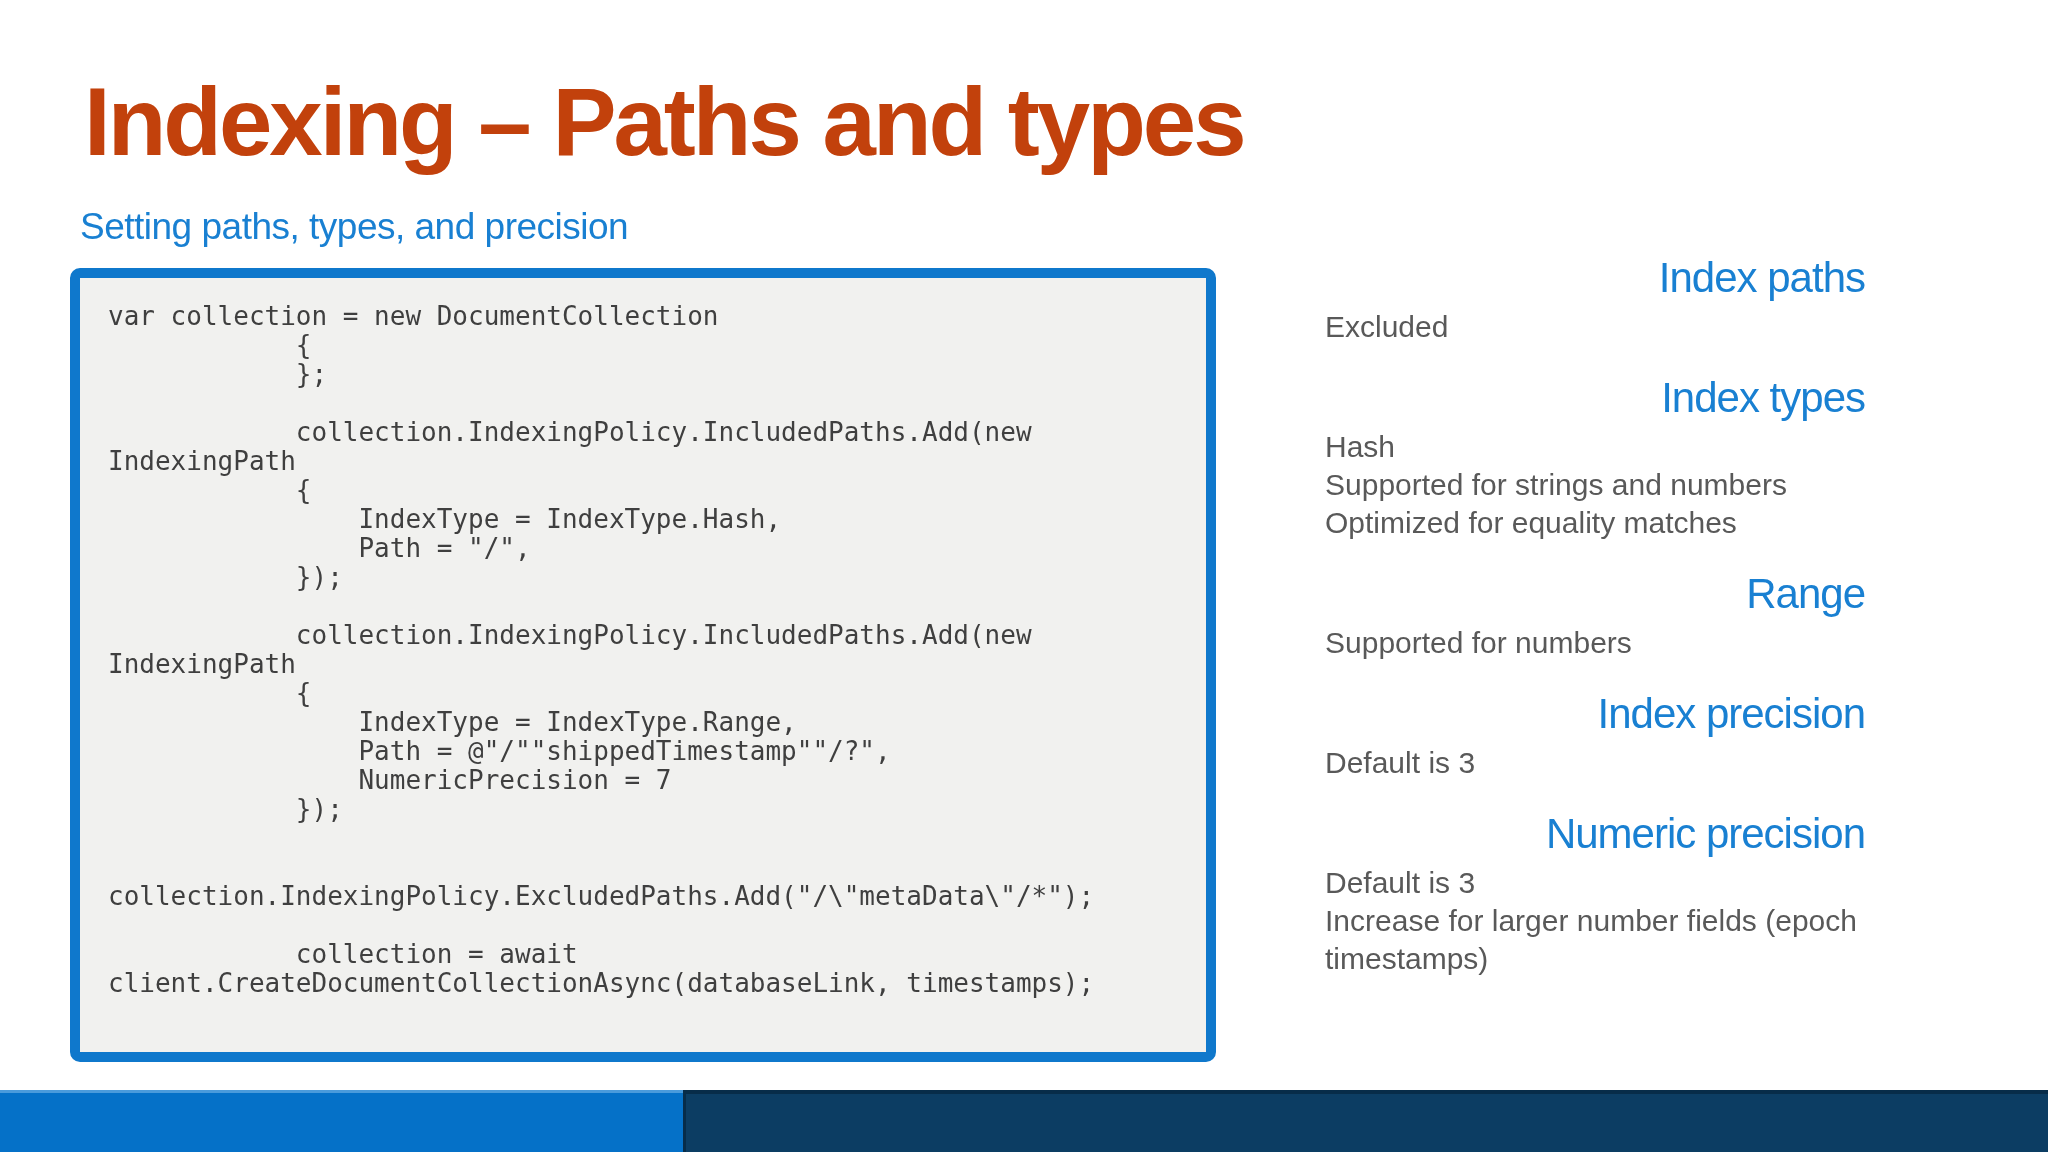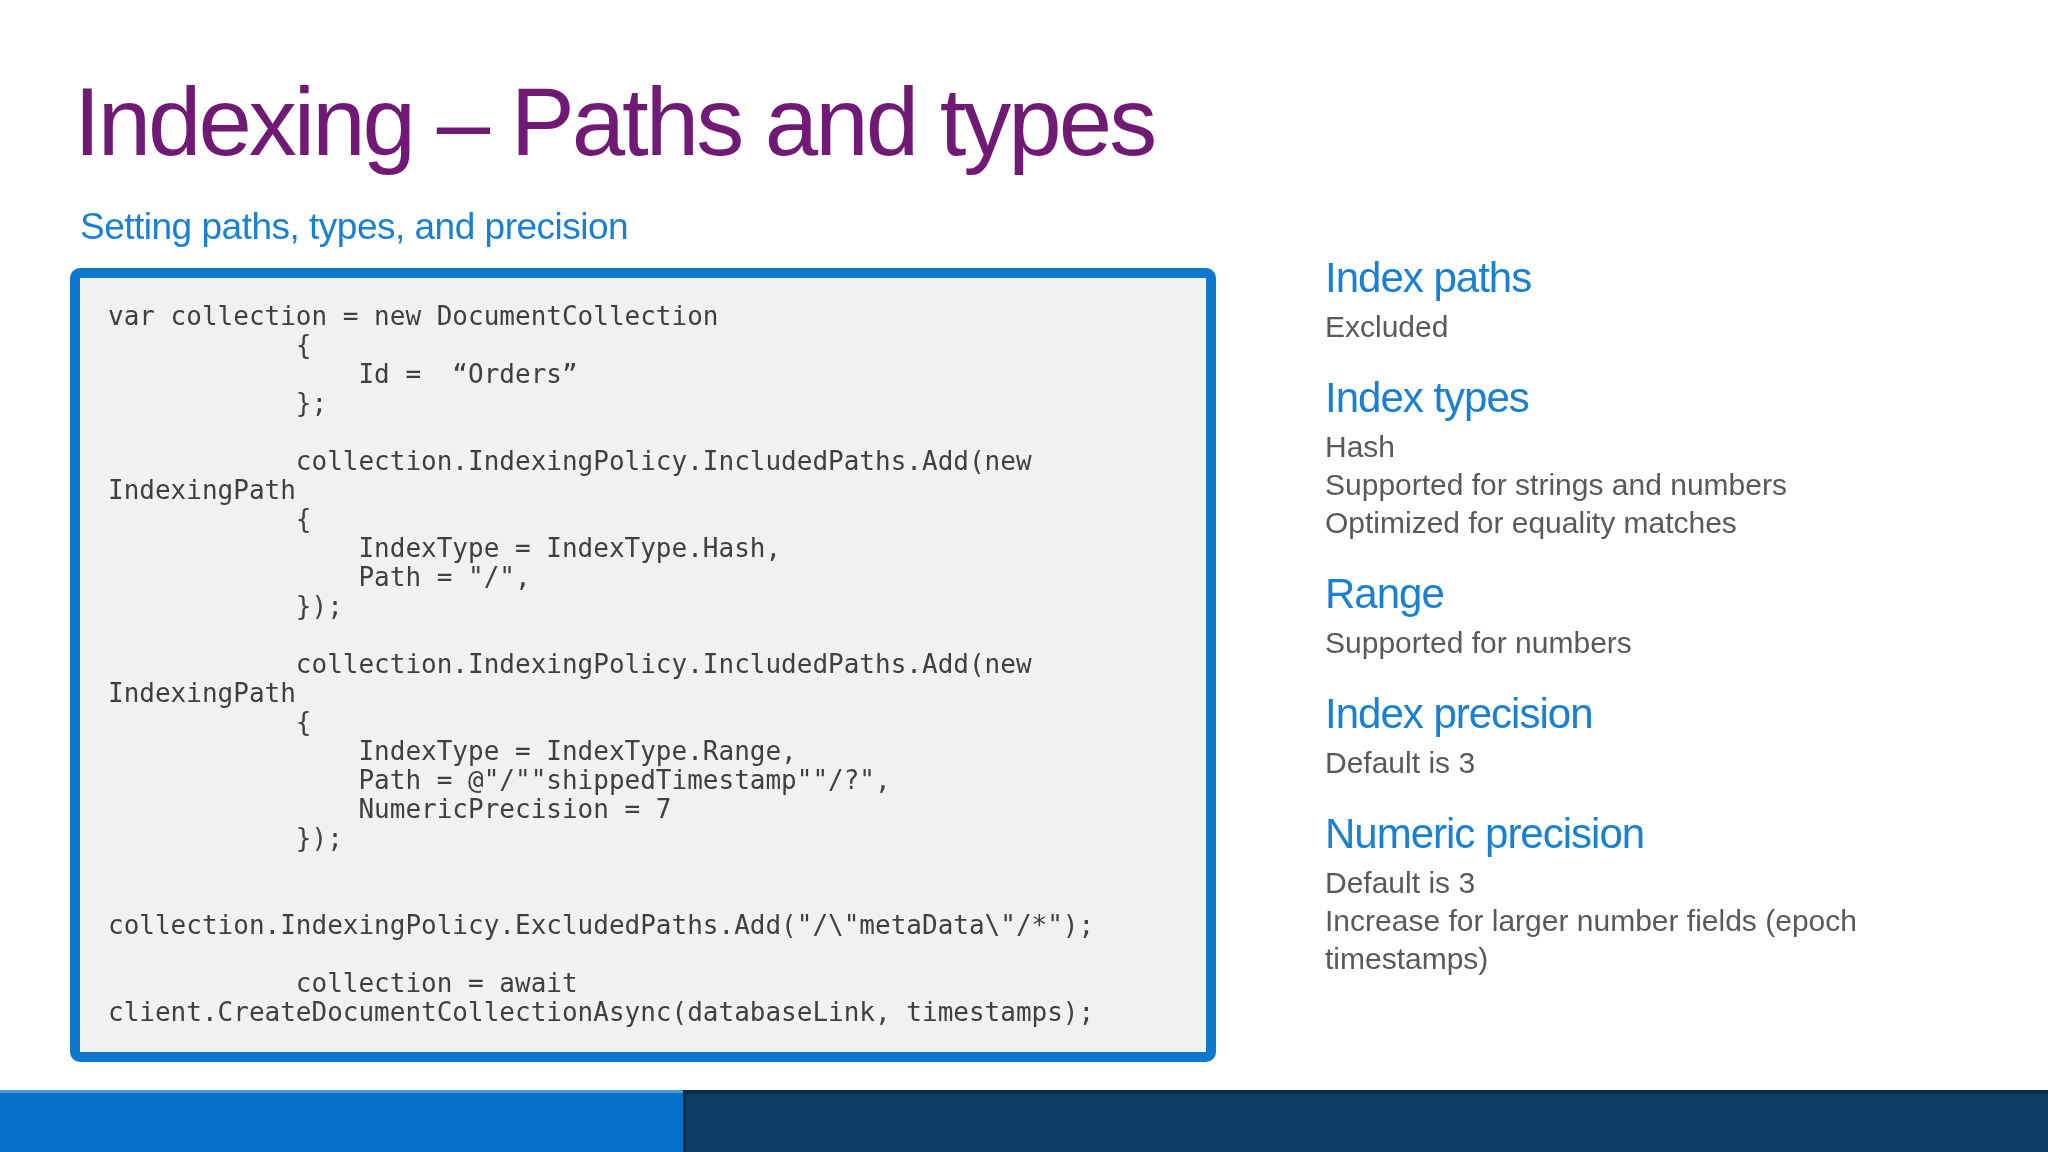--- a/index.html
+++ b/index.html
@@ -3,23 +3,23 @@
 <meta charset="utf-8">
 <style>
   html,body { margin:0; padding:0; }
   body {
     width:2048px; height:1152px;
     background:#ffffff;
     font-family:"Liberation Sans", sans-serif;
     position:relative; overflow:hidden;
   }
   .slide-title {
-    position:absolute; left:74px; top:72px;
-    font-size:96px; font-weight:400; letter-spacing:-3px;
-    color:#701a75; line-height:1.05;
+    position:absolute; left:84px; top:72px;
+    font-size:96px; font-weight:700; letter-spacing:-3px;
+    color:#c2410c; line-height:1.05;
   }
   .slide-subtitle {
     position:absolute; left:80px; top:206px;
     font-size:37px; font-weight:300; letter-spacing:-0.5px;
     color:#1980d2;
   }
   .code-box {
     position:absolute; left:70px; top:268px;
     width:1146px; height:794px;
     box-sizing:border-box;
@@ -32,21 +32,21 @@
     font-family:"DejaVu Sans Mono", monospace;
     font-size:26px; line-height:29px; height:29px;
     white-space:pre; color:#3f3f3f;
   }
   .notes-column {
     position:absolute; left:1325px; top:252px; width:540px;
   }
   .note-section { margin-bottom:26px; }
   .note-heading {
     font-size:42px; font-weight:300; letter-spacing:-1px;
-    color:#1980d2; line-height:52px; margin-bottom:4px;
+    color:#1980d2; line-height:52px; margin-bottom:4px;text-align:right;
   }
   .note-item {
     font-size:30px; font-weight:300;
     color:#595959; line-height:38px;
   }
   .footer-accent-left {
     position:absolute; left:0; top:1090px; width:683px; height:62px;
     background:#0571c8; border-top:3px solid #4a9bdc; box-sizing:border-box;
   }
   .footer-navy-right {
@@ -58,21 +58,20 @@
 </head>
 <body>
 
 <div class="slide-title">Indexing – Paths and types</div>
 <div class="slide-subtitle">Setting paths, types, and precision</div>
 
 <div class="code-box">
   <div class="code-inner">
     <div class="code-line">var collection = new DocumentCollection</div>
     <div class="code-line">            {</div>
-    <div class="code-line">                Id =  “Orders”</div>
     <div class="code-line">            };</div>
     <div class="code-line"></div>
     <div class="code-line">            collection.IndexingPolicy.IncludedPaths.Add(new</div>
     <div class="code-line">IndexingPath</div>
     <div class="code-line">            {</div>
     <div class="code-line">                IndexType = IndexType.Hash,</div>
     <div class="code-line">                Path = "/",</div>
     <div class="code-line">            });</div>
     <div class="code-line"></div>
     <div class="code-line">            collection.IndexingPolicy.IncludedPaths.Add(new</div>

